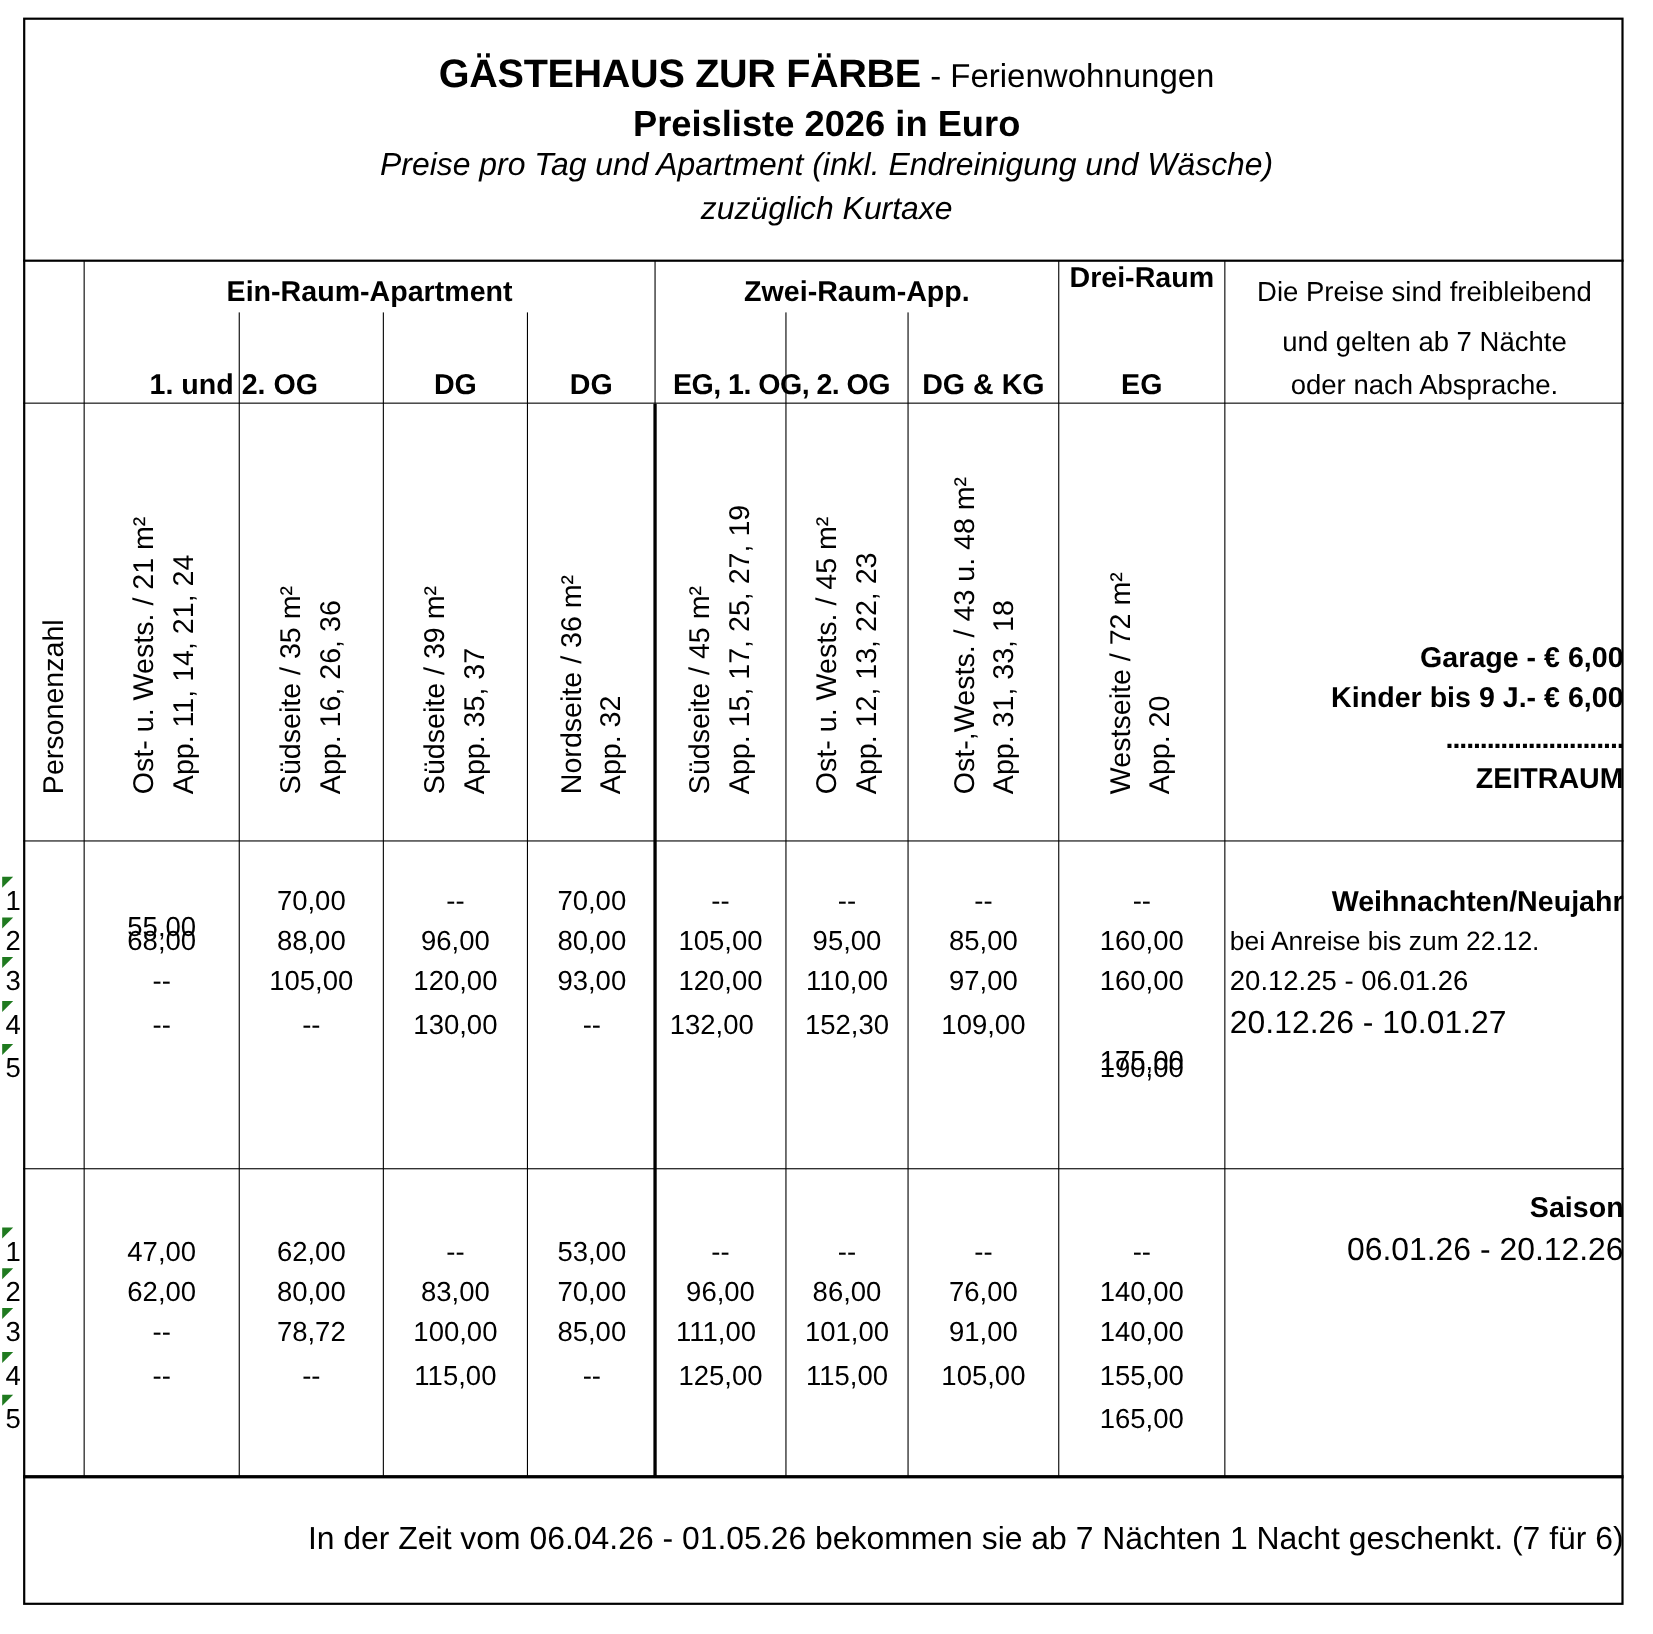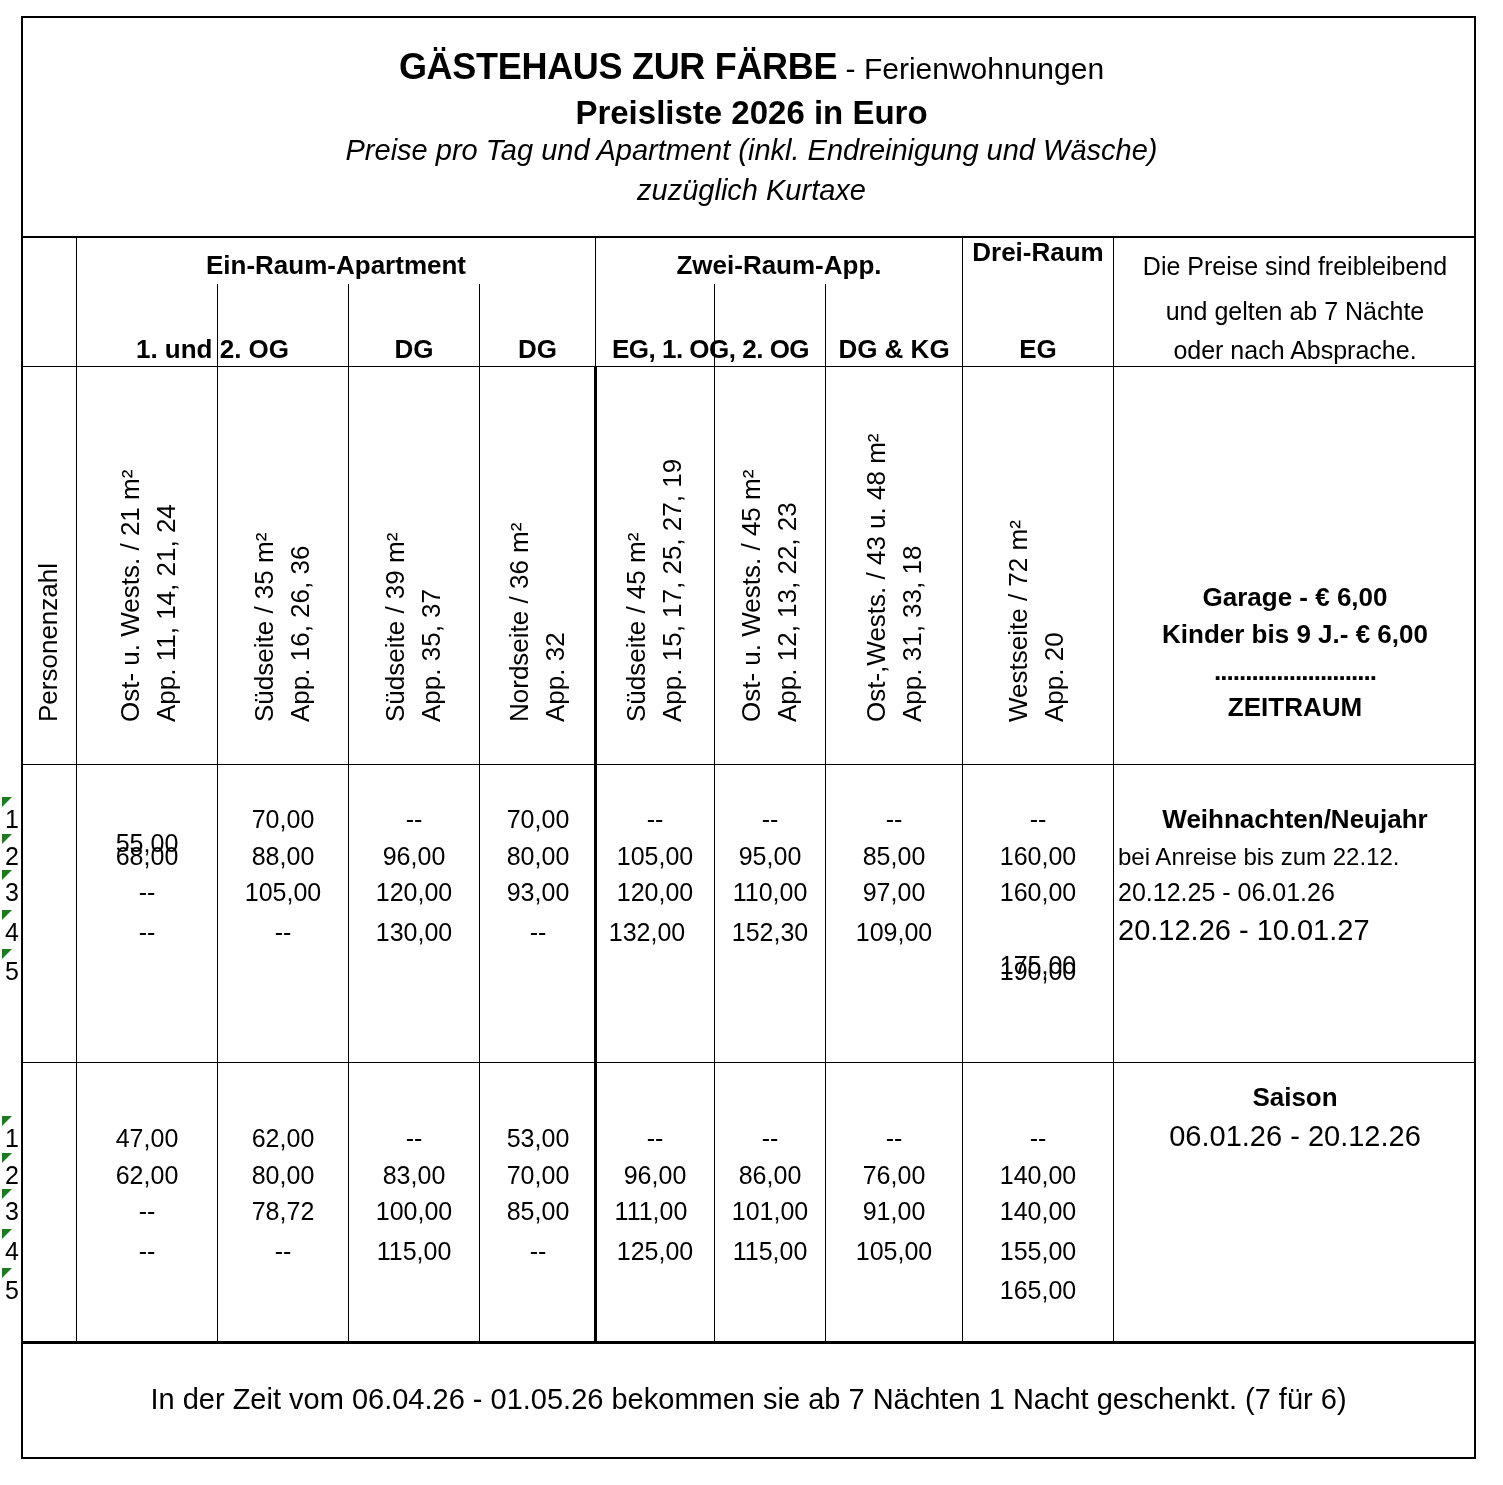--- a/index.html
+++ b/index.html
@@ -1,21 +1,21 @@
 <!DOCTYPE html>
 <html><head>
 <meta charset="utf-8">
 <style>
   html, body { margin: 0; padding: 0; background: #ffffff; }
   body { width: 1503px; height: 1485px; position: relative; font-family: "Liberation Sans", sans-serif; color: #000; }
   .frame { position: absolute; left: 21px; top: 16px; width: 1455px; height: 1443px; border: 2px solid #000; box-sizing: border-box; }
   .hline { position: absolute; height: 0; border-top: 2px solid #000; }
   .vline { position: absolute; width: 0; border-left: 1px solid #000; }
   .vline.thick { border-left: 3px solid #000; }
-  .center { text-align: center; }
+  .center { text-align: right; }
 
   
   .title-block { position: absolute; left: 0; width: 100%; text-align: center; }
   .t1 { top: 30px; font-size: 36px; }
   .t1 .strong { font-weight: bold; letter-spacing: -0.3px; }
   .t1 .light { font-size: 30px; }
   .t2 { top: 78px; font-size: 33px; font-weight: bold; }
   .t3 { top: 118px; font-size: 29px; font-style: italic; }
   .t4 { top: 158px; font-size: 29px; font-style: italic; }
 

